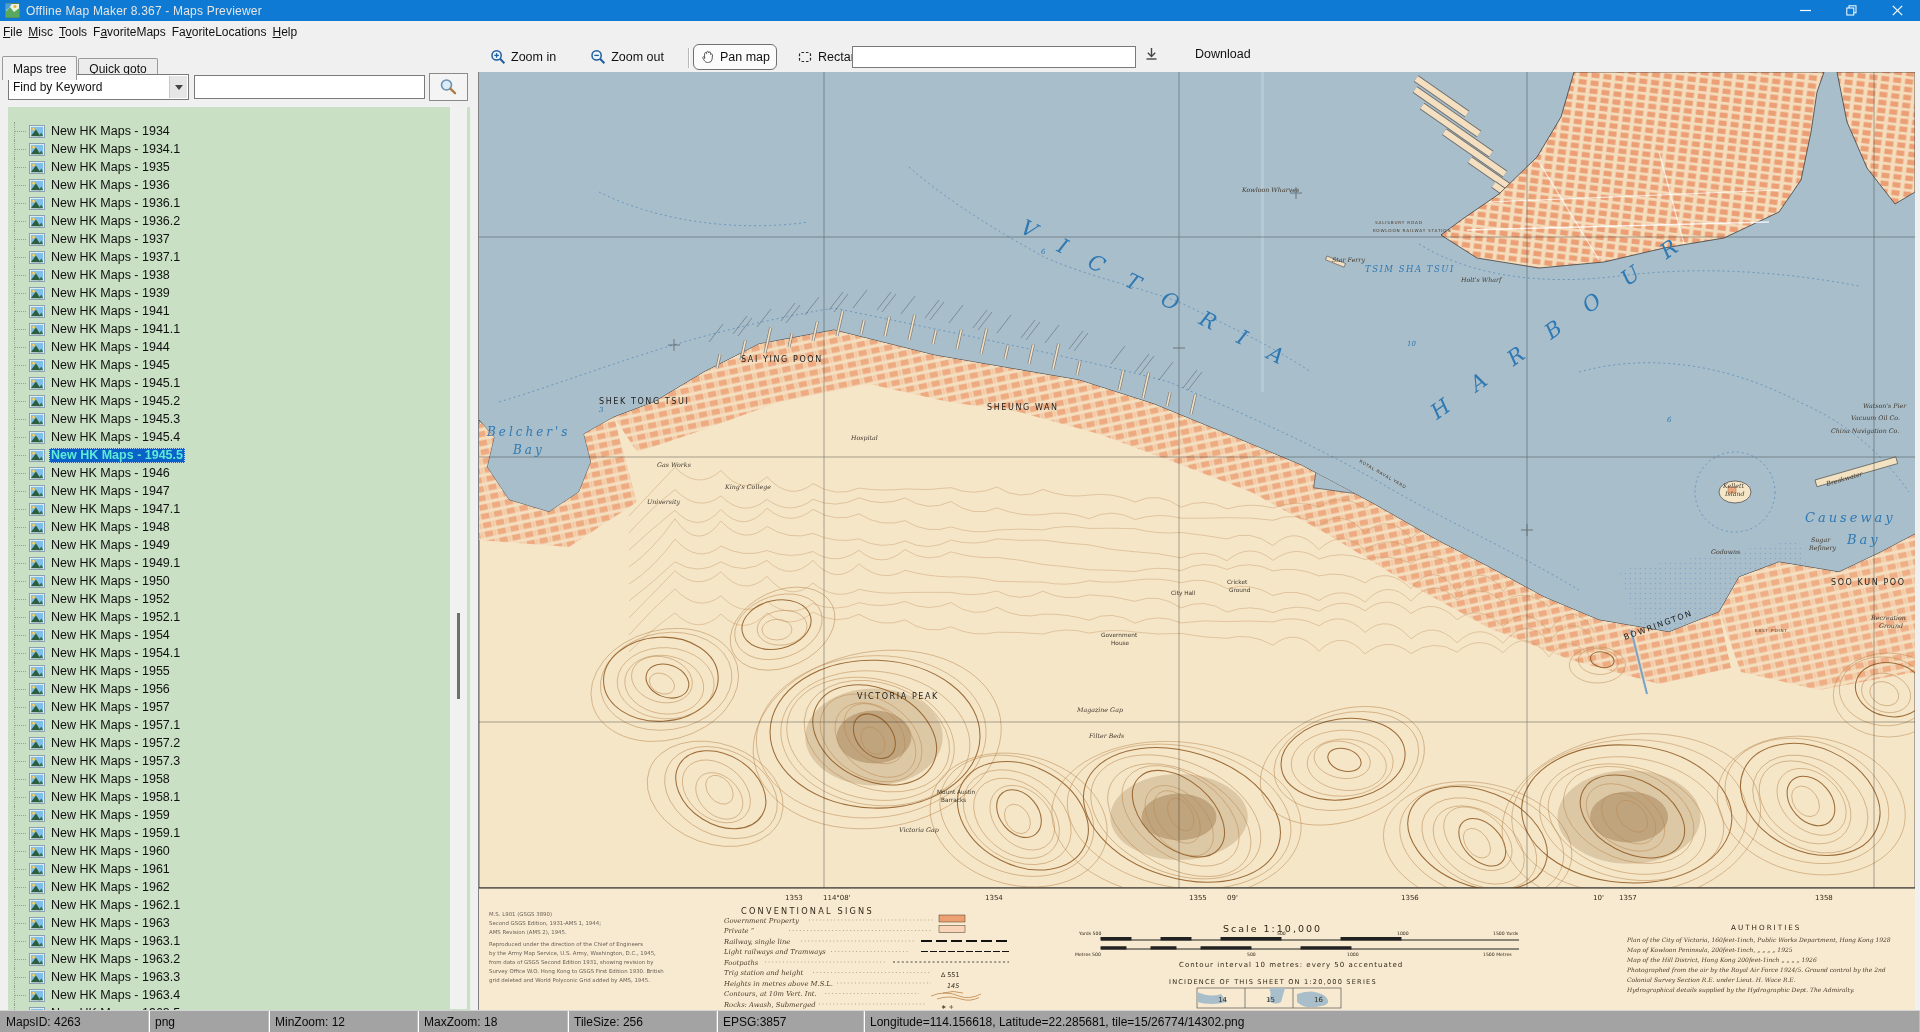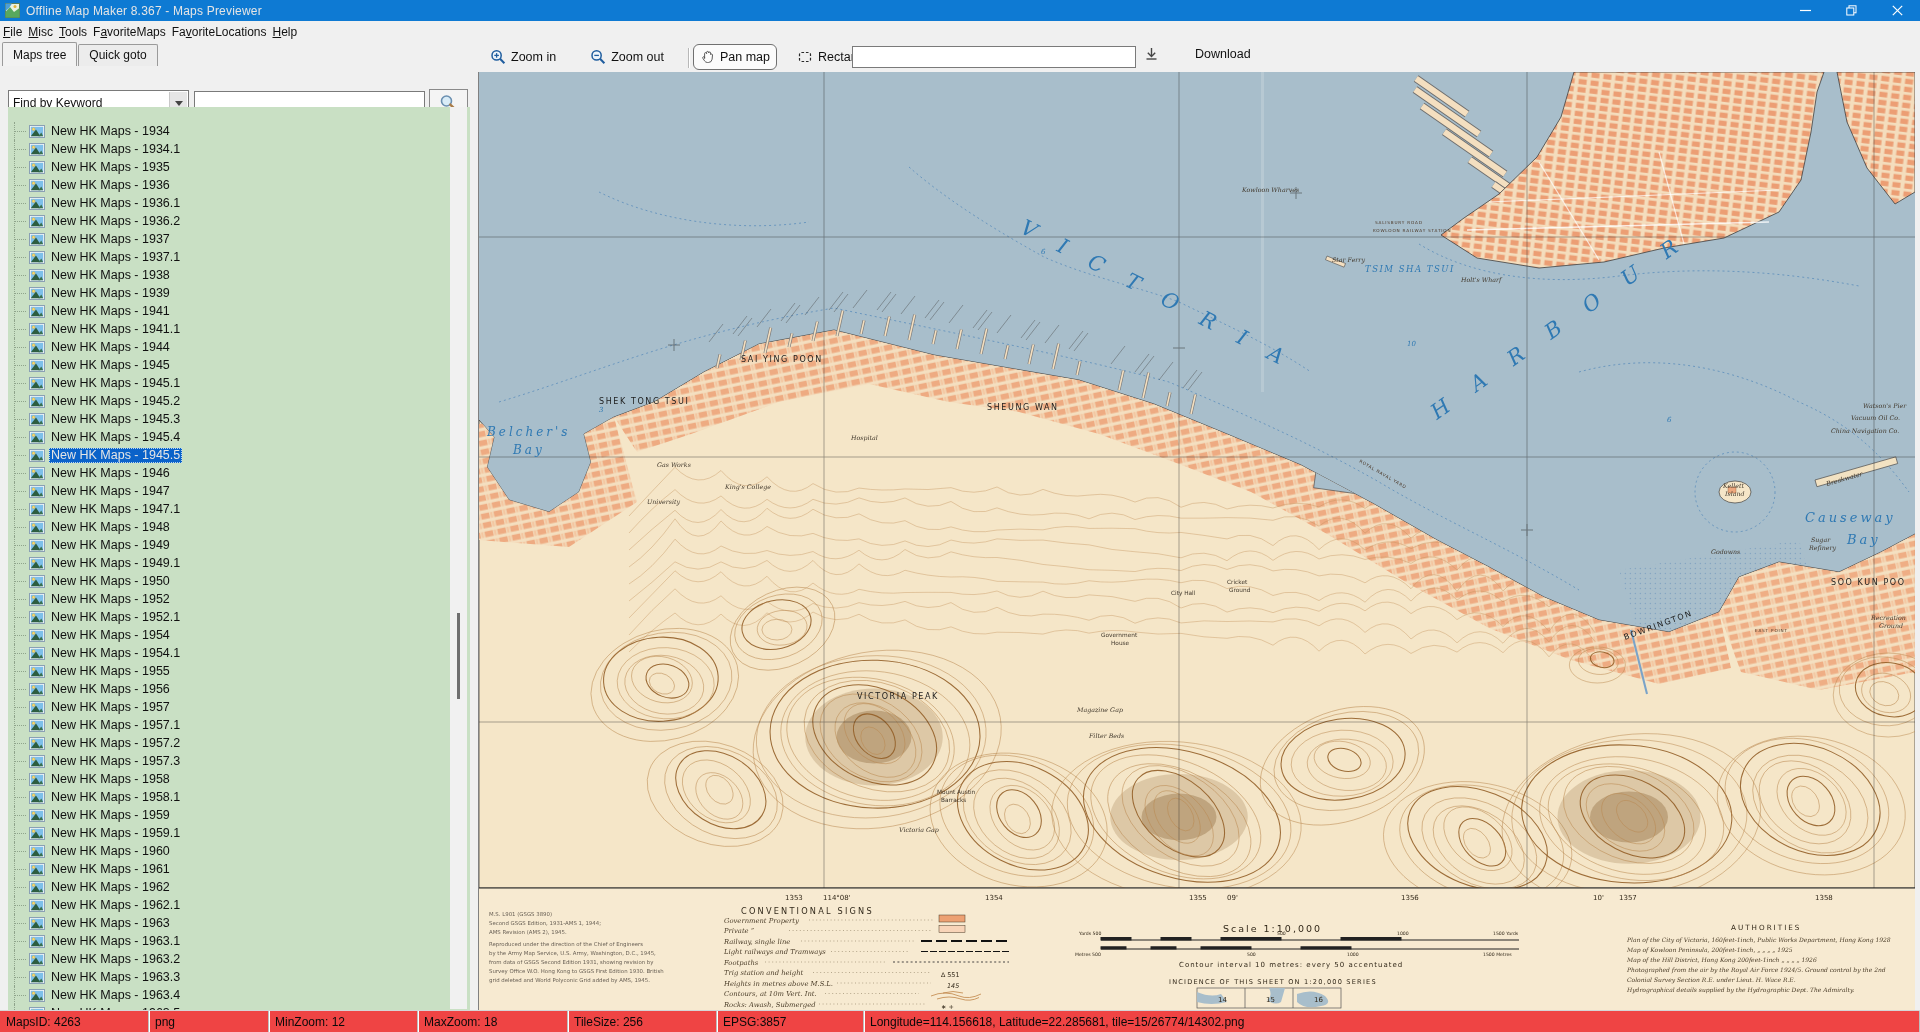--- a/index.html
+++ b/index.html
@@ -16,62 +16,62 @@
   .winbtn svg{display:block;}
 
   
   .menubar{position:absolute;left:0;top:21px;width:1920px;height:22px;background:#f0f0f0;
            display:flex;align-items:center;border-bottom:1px solid #f0f0f0;}
   .menuitem{padding:3px 3px;cursor:default;}
   .menuitem u{text-decoration:underline;}
 
   
   .leftpanel{position:absolute;left:0;top:43px;width:470px;height:967px;background:#f0f0f0;}
-  .tabs{position:absolute;left:2px;top:1px;height:22px;display:flex;align-items:flex-end;}
+  .tabs{position:absolute;left:2px;top:15px;height:22px;display:flex;align-items:flex-end;}
   .tab{padding:3px 10px 4px 10px;border:1px solid #9a9a9a;border-bottom:none;background:#ececec;
        border-radius:2px 2px 0 0;margin-right:1px;}
   .tab.active{background:#f2f2f2;padding-top:5px;position:relative;z-index:2;}
-  .searchrow{position:absolute;left:8px;top:30px;width:460px;height:28px;display:flex;align-items:center;margin-top:16px;}
+  .searchrow{position:absolute;left:8px;top:30px;width:460px;height:28px;display:flex;align-items:center;}
   .combo{width:182px;height:24px;border:1px solid #7a7a7a;background:#fff;display:flex;align-items:center;position:relative;}
   .combo .cval{padding-left:4px;}
   .combo .cbtn{position:absolute;right:1px;top:1px;bottom:1px;width:17px;background:#e6e6e6;
                display:flex;align-items:center;justify-content:center;border-left:1px solid #c8c8c8;}
   .combo .arrow{width:0;height:0;border-left:4px solid transparent;border-right:4px solid transparent;border-top:5px solid #444;}
   .searchinput{margin-left:5px;width:226px;height:22px;border:1px solid #7a7a7a;background:#fff;font-size:12px;padding:0 3px;outline:none;}
   .searchbtn{margin-left:4px;width:38px;height:26px;background:#f4f4f4;border:1px solid #8a8a8a;
              display:flex;align-items:center;justify-content:center;}
 
   
   .tree{position:absolute;left:8px;top:64px;width:498px;height:902px;background:#c9e0c4;overflow:hidden;padding-top:15px;}
   .trow{display:flex;align-items:center;height:18px;white-space:nowrap;}
   .tln{position:relative;width:13px;height:18px;margin-left:6px;flex:0 0 auto;
        border-left:1px dotted #8fa48b;}
   .tln::before{content:"";position:absolute;left:0;top:9px;width:11px;border-top:1px dotted #8fa48b;}
   .ticon{flex:0 0 auto;margin:0 4px 0 1px;display:flex;}
   .tlabel{font-size:12.5px;color:#101010;padding:0 2px;line-height:15px;}
-  .trow.selected .tlabel{background:#0a62c9;color:#e5e5e5;outline:1px dotted #bcd6f2;outline-offset:-1px;}
+  .trow.selected .tlabel{background:#0a62c9;color:#5eead4;outline:1px dotted #bcd6f2;outline-offset:-1px;font-weight:bold;}
   .vscroll{position:absolute;left:450px;top:64px;width:17px;height:902px;background:#f1f1f1;}
   .vthumb{position:absolute;left:7px;top:506px;width:3px;height:86px;background:#6f6f6f;}
 
   
   .splitter{position:absolute;left:470px;top:43px;width:8px;height:967px;background:#f0f0f0;border-right:1px solid #8c8c8c;}
 
   
   .rightpanel{position:absolute;left:478px;top:43px;width:1442px;height:967px;background:#f0f0f0;}
   .toolbar{position:absolute;left:0;top:0;width:1442px;height:29px;display:flex;align-items:center;}
   .toolbtn{display:flex;align-items:center;gap:5px;padding:4px 6px;margin-top:-2px;}
   .toolbtn .lbl{font-size:12.5px;}
   .toolbtn.pressed{border:1px solid #707070;background:#fbfbfb;border-radius:6px;}
   .tsep{width:1px;height:20px;background:#b8b8b8;margin:0 4px;box-shadow:1px 0 0 #fff;}
   .dlinput{position:absolute;left:374px;top:3px;width:276px;height:20px;border:1px solid #7a7a7a;background:#fff;font-size:12px;padding:0 3px;outline:none;}
   .dlbtn{position:absolute;left:660px;top:1px;gap:36px;}
   .maparea{position:absolute;left:0;top:29px;width:1436px;height:938px;border-left:1px solid #808080;overflow:hidden;background:#a8becb;}
 
   
-  .statusbar{position:absolute;left:0;top:1010px;width:1920px;height:22px;background:#ef4444;
+  .statusbar{position:absolute;left:0;top:1010px;width:1920px;height:22px;background:#a3a3a3;
              border-top:1px solid #d5d5d5;display:flex;align-items:stretch;}
   .scell{display:flex;align-items:center;padding-left:6px;font-size:12px;color:#0a0a0a;
          border-right:1px solid #bdbdbd;box-shadow:1px 0 0 #fff;flex:0 0 auto;white-space:nowrap;overflow:hidden;}
   .scell.last{flex:1 1 auto;}
 
   
   svg text{font-family:"DejaVu Sans",sans-serif;}
   .seaname{font-family:"DejaVu Serif",serif;font-style:italic;fill:#2f79b3;}
   .caps{fill:#1d1d1d;letter-spacing:1.6px;font-size:8px;}
   .capstiny{fill:#4a3525;letter-spacing:.8px;font-size:4.2px;}

